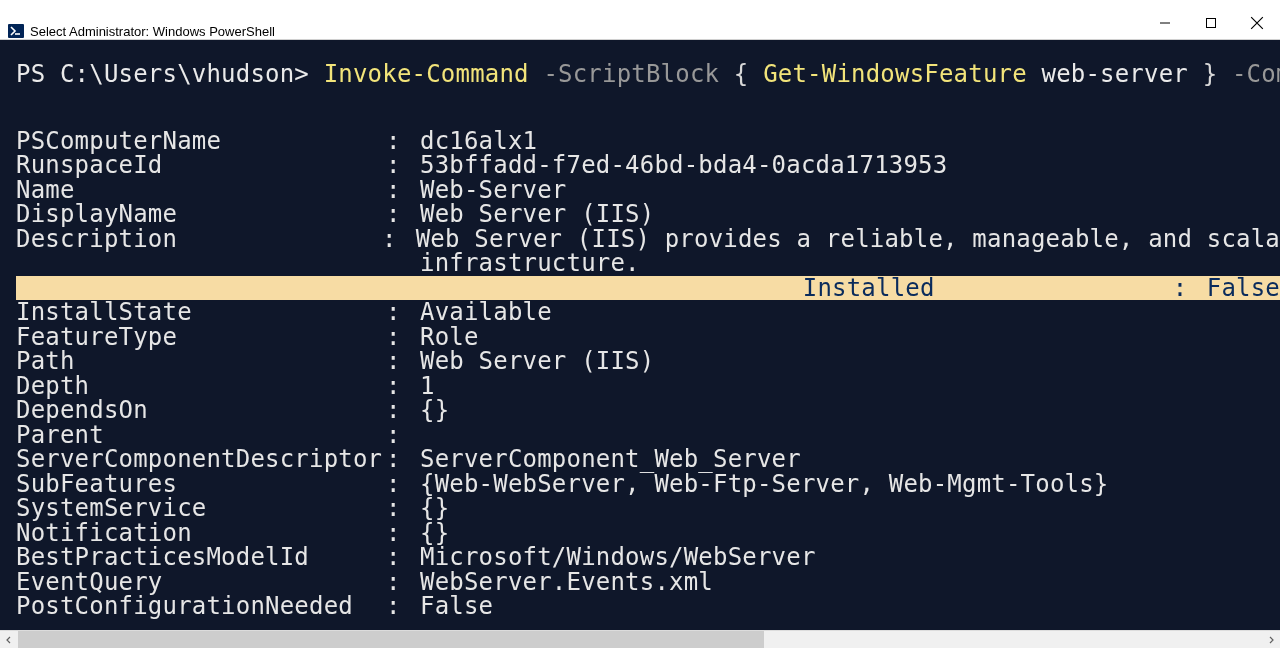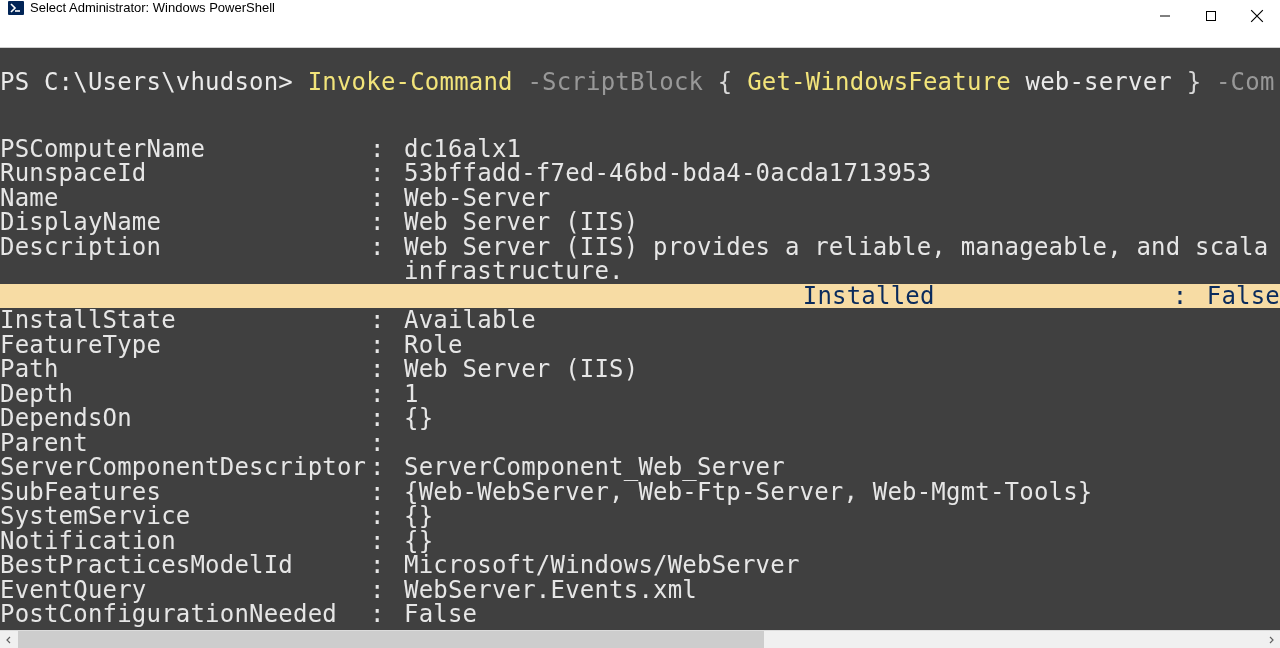--- a/index.html
+++ b/index.html
@@ -1,26 +1,26 @@
 <!DOCTYPE html>
 <html><head>
 <meta charset="utf-8">
 <style>
   * { margin: 0; padding: 0; box-sizing: border-box; }
   html, body { width: 1280px; height: 648px; overflow: hidden; font-family: "Segoe UI", Tahoma, sans-serif; background: #f0f0f0; }
   .window { width: 1280px; height: 648px; display: flex; flex-direction: column; background: #fff; }
-  .titlebar { height: 48px; background: #ffffff; display: flex; align-items: flex-start; border-bottom: 1px solid #d0d0d0; }
+  .titlebar { height: 40px; background: #ffffff; display: flex; align-items: flex-end; border-bottom: 1px solid #d0d0d0; }
   .titlebar-icon { width: 16px; height: 16px; margin: 0 6px 0 8px; display: inline-flex; align-items: center; justify-content: center; }
   .titlebar-text { font-size: 13px; color: #000; flex: 0 0 auto; }
   .titlebar-spacer { flex: 1 1 auto; }
   .win-btn { width: 46px; height: 32px; display: flex; align-items: center; justify-content: center; color: #000; }
   .win-btn svg { width: 12px; height: 12px; }
   .win-btn.close svg { width: 14px; height: 14px; }
   .client { flex: 1 1 auto; background: #ffffff; display: flex; flex-direction: column; overflow: hidden; }
-  .terminal { flex: 1 1 auto; background: #404040; color: #e6e6e6; font-family: Consolas, "Lucida Console", monospace; font-size: 24px; line-height: 24.5px; white-space: pre; overflow: hidden; padding: 22px 0 0 0; letter-spacing: 0.2px; }
+  .terminal { flex: 1 1 auto; background: #0f172a; color: #e6e6e6; font-family: Consolas, "Lucida Console", monospace; font-size: 24px; line-height: 24.5px; white-space: pre; overflow: hidden; padding: 22px 0 0 16px; letter-spacing: 0.2px; }
   .row { height: 24.5px; display: flex; }
   .blank { height: 42px; }
   .prompt-row { height: 24.5px; }
   .ps-white { color: #eaeaea; }
   .ps-yellow { color: #f2e47a; }
   .ps-gray { color: #989898; }
   .ps-curly { color: #d8d8d8; }
   .prop-key { display: inline-block; width: 370px; padding-left: 0; }
   .prop-colon { display: inline-block; width: 34px; text-align: left; }
   .prop-val { display: inline-block; }

